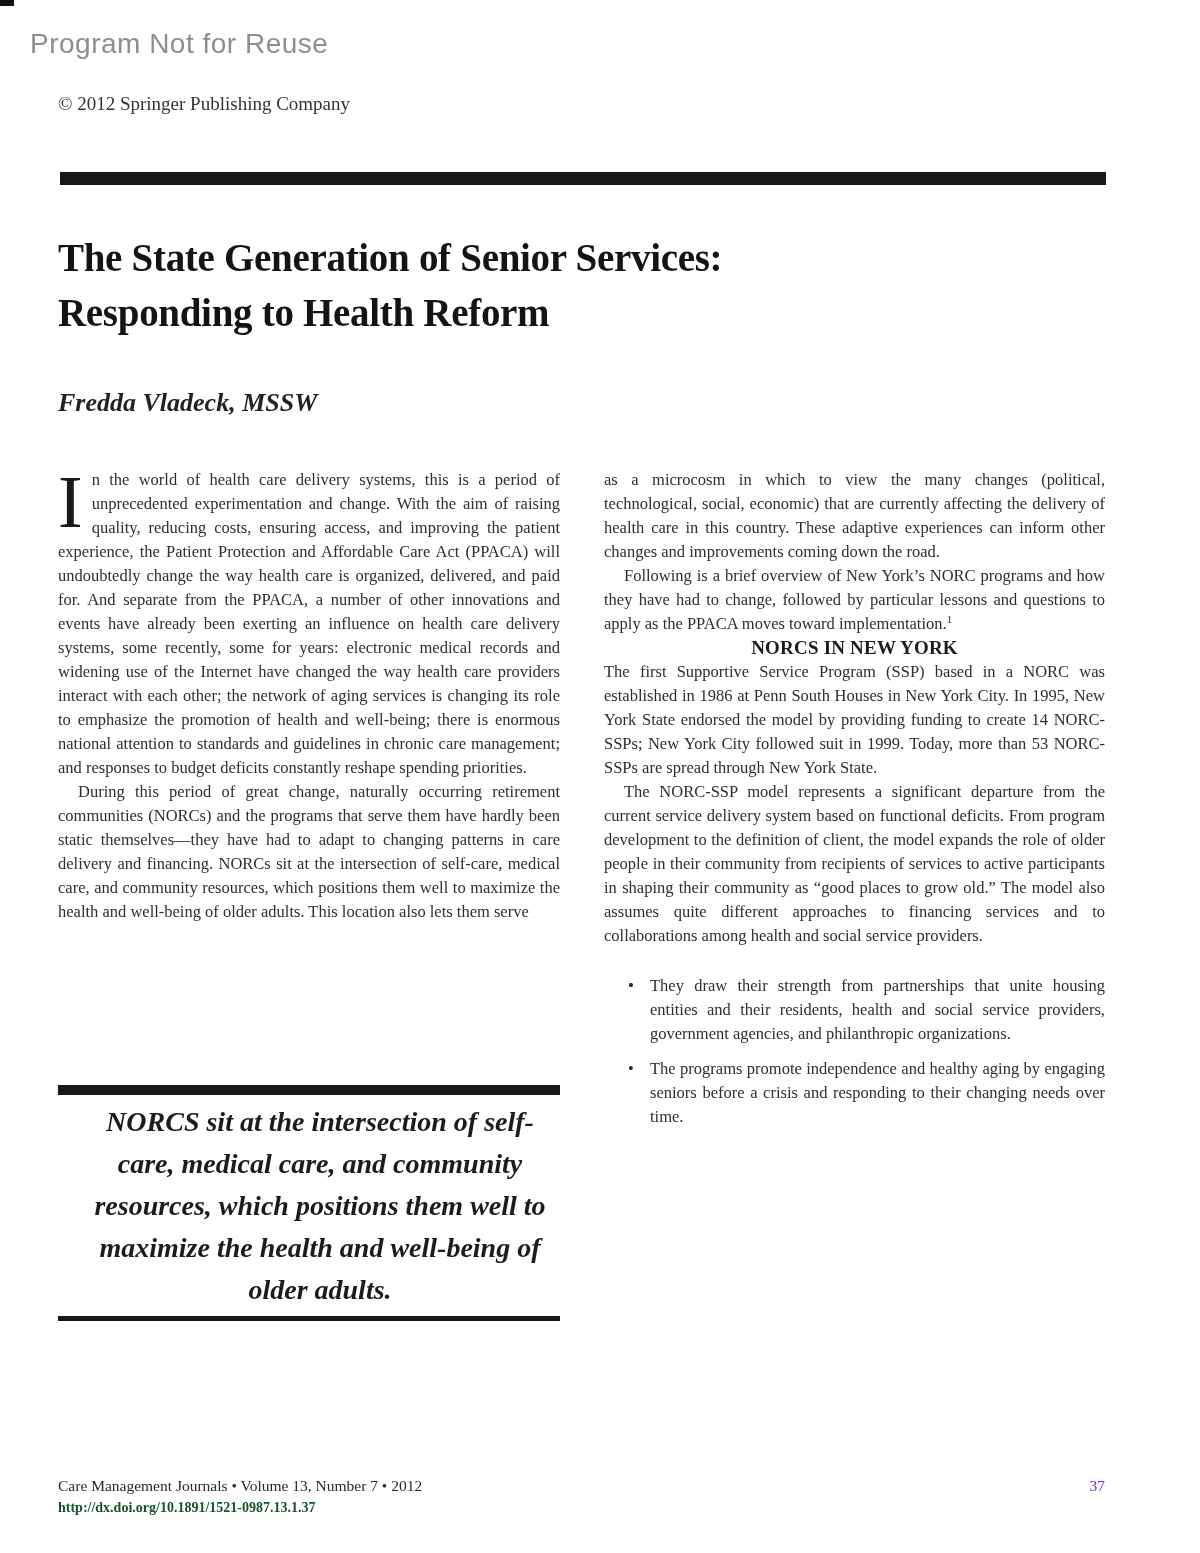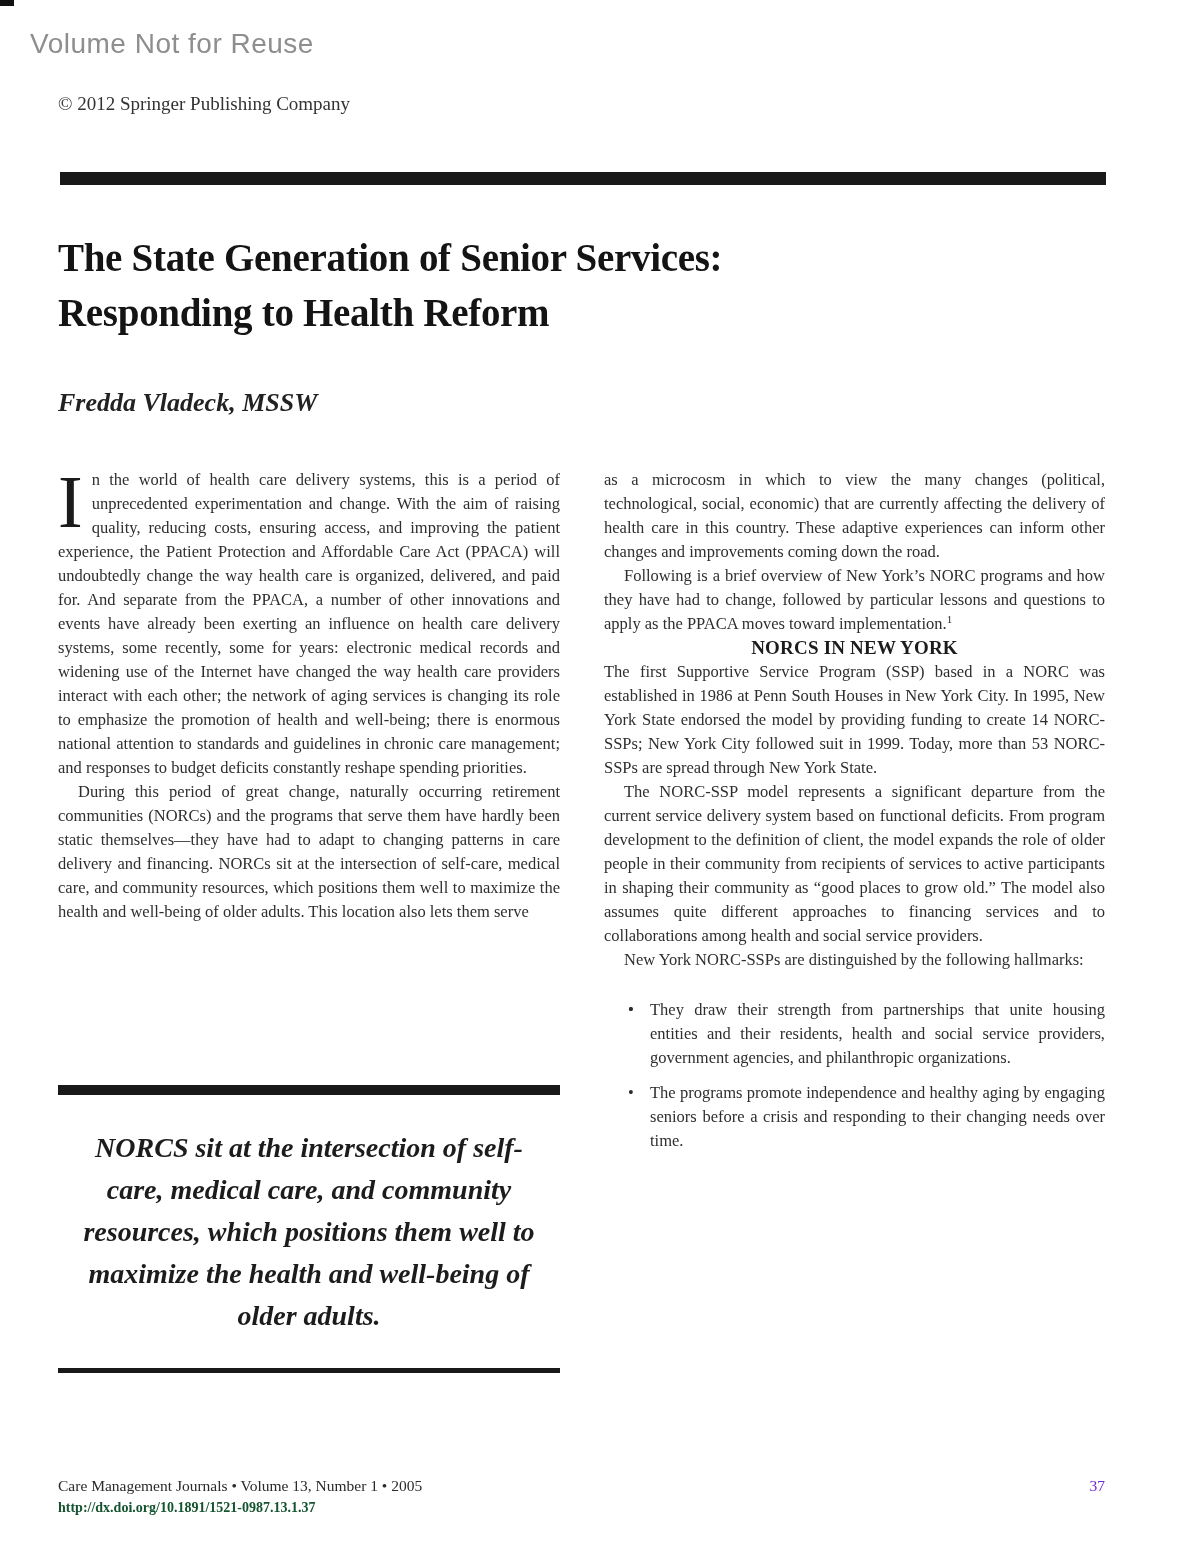--- a/index.html
+++ b/index.html
@@ -69,24 +69,24 @@
     padding-left: 22px;
     margin-bottom: 11px;
     text-align: justify;
   }
   ul.hallmarks li .bullet-glyph {
     position: absolute; left: 0; top: 0;
     font-size: 16.5px;
   }
   .pull-quote-box {
     position: absolute; left: 58px; top: 1085px;
-    width: 502px; height: 288px;
+    width: 502px; height: 236px;
     border-top: 10px solid #191919;
     border-bottom: 5px solid #191919;
-    display: flex; align-items: center; justify-content: center;
+    display: flex; align-items: center; justify-content: flex-end;
   }
   .pull-quote-text {
     width: 480px;
     font-size: 28px; font-weight: bold; font-style: italic;
     line-height: 42px; text-align: center; color: #1c1c1c;
   }
   .footer-journal {
     position: absolute; left: 58px; top: 1477px;
     font-size: 15.5px; color: #2a2a2a;
   }
@@ -99,21 +99,21 @@
     text-align: right; font-size: 15.5px; color: #6d28d9;
   }
 </style>
 </head>
 <body>
 
 <div id="page">
 
   <div class="corner-artifact"></div>
 
-  <div class="watermark">Volume Not for Reuse</div>
+  <div class="watermark">Program Not for Reuse</div>
 
   <div class="copyright">© 2012 Springer Publishing Company</div>
 
   <div class="top-rule"></div>
 
   <h1 class="title"><span>The State Generation of Senior Services:</span><br><span>Responding to Health Reform</span></h1>
 
   <div class="author">Fredda Vladeck, MSSW</div>
 
   <div class="col col-left">
@@ -124,25 +124,24 @@
   <div class="pull-quote-box">
     <div class="pull-quote-text">NORCS sit at the intersection of self-care, medical care, and community resources, which positions them well to maximize the health and well-being of older adults.</div>
   </div>
 
   <div class="col col-right">
     <p>as a microcosm in which to view the many changes (political, technological, social, economic) that are currently affecting the delivery of health care in this country. These adaptive experiences can inform other changes and improvements coming down the road.</p>
     <p class="indent"><span>Following is a brief overview of New York’s NORC programs and how they have had to change, followed by particular lessons and questions to apply as the PPACA moves toward implementation.</span><sup class="fn">1</sup></p>
     <p class="section-heading">NORCS IN NEW YORK</p>
     <p>The first Supportive Service Program (SSP) based in a NORC was established in 1986 at Penn South Houses in New York City. In 1995, New York State endorsed the model by providing funding to create 14 NORC-SSPs; New York City followed suit in 1999. Today, more than 53 NORC-SSPs are spread through New York State.</p>
     <p class="indent">The NORC-SSP model represents a significant departure from the current service delivery system based on functional deficits. From program development to the definition of client, the model expands the role of older people in their community from recipients of services to active participants in shaping their community as “good places to grow old.” The model also assumes quite different approaches to financing services and to collaborations among health and social service providers.</p>
-    <p class="indent">New York NORC-SSPs are distinguished by the following hallmarks:</p>
     <ul class="hallmarks">
       <li><span class="bullet-glyph">•</span></li>
       <li><span class="bullet-glyph">•</span><span>They draw their strength from partnerships that unite housing entities and their residents, health and social service providers, government agencies, and philanthropic organizations.</span></li>
       <li><span class="bullet-glyph">•</span><span>The programs promote independence and healthy aging by engaging seniors before a crisis and responding to their changing needs over time.</span></li>
     </ul>
   </div>
 
-  <div class="footer-journal">Care Management Journals • Volume 13, Number 1 • 2005</div>
+  <div class="footer-journal">Care Management Journals • Volume 13, Number 7 • 2012</div>
   <div class="footer-doi">http://dx.doi.org/10.1891/1521-0987.13.1.37</div>
   <div class="footer-page">37</div>
 
 </div>
 
 </body></html>

